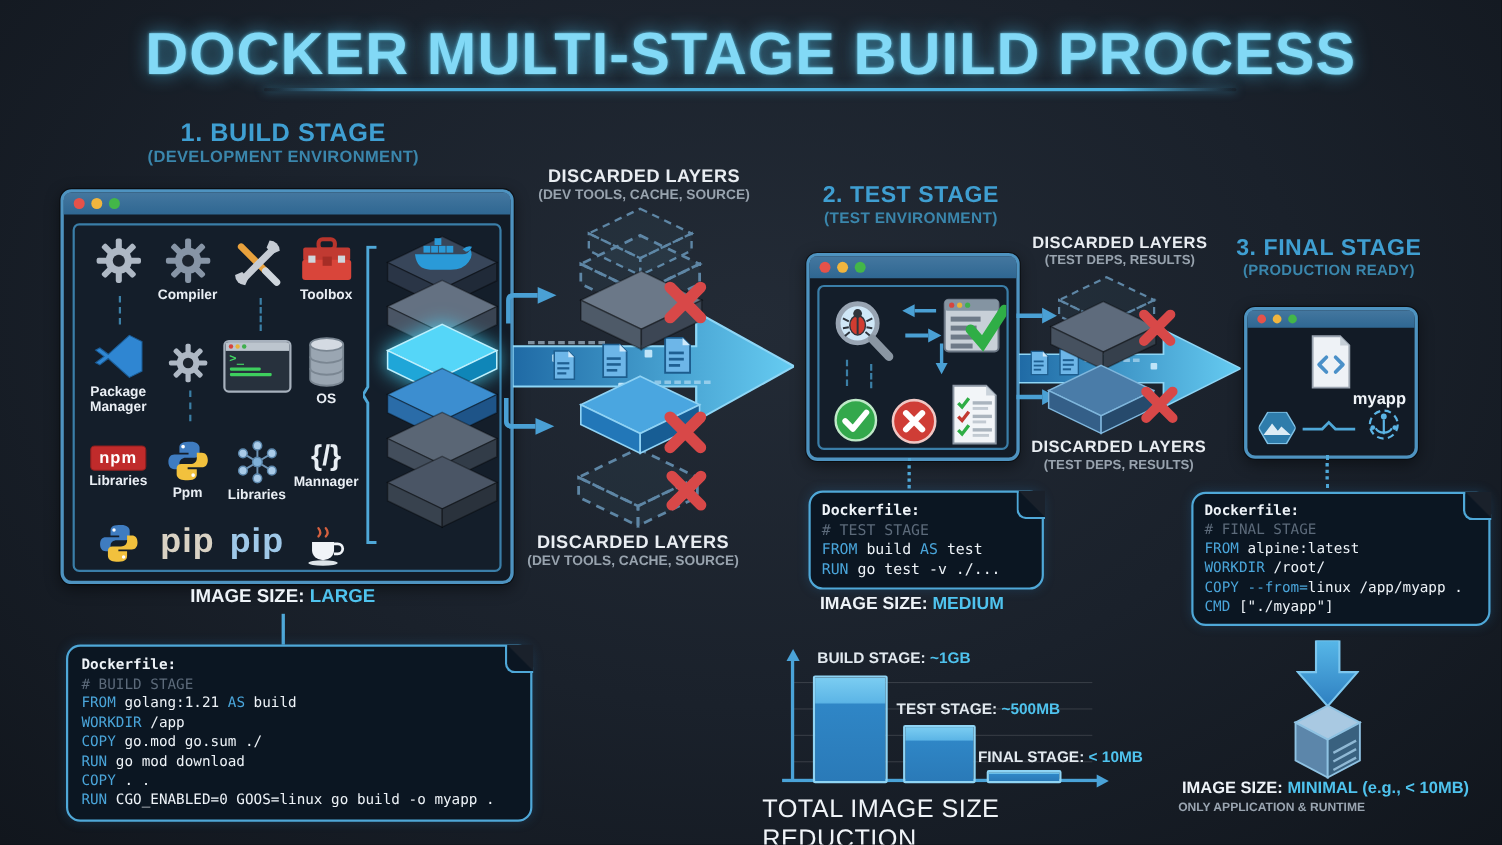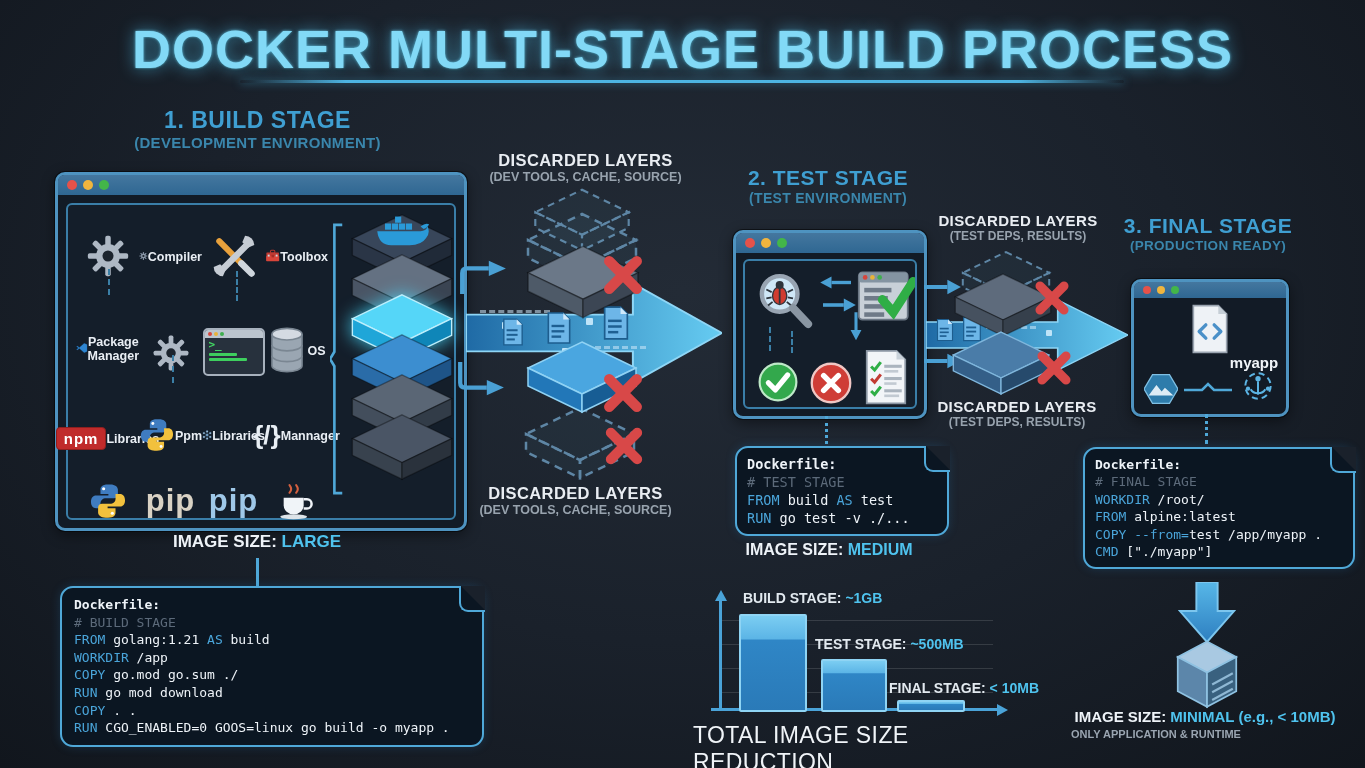--- a/index.html
+++ b/index.html
@@ -29,21 +29,21 @@
   
   .code{background:#0b1622;border:2.5px solid #4fa8d8;border-radius:13px;
     font-family:"DejaVu Sans Mono",monospace;color:#eef3f8;box-shadow:0 0 10px rgba(40,120,180,.25);}
   .code .fold{position:absolute;top:-2.5px;right:-2.5px;width:24px;height:24px;
     background:linear-gradient(225deg,#1a212b 48%,#0b1622 52%);
     border-left:2.5px solid #4fa8d8;border-bottom:2.5px solid #4fa8d8;border-radius:0 0 0 9px;}
   .ln{white-space:pre;}
   .kw{color:#4aa5da;} .cm{color:#5c6a7a;} .w{color:#eef3f8;} .b{font-weight:bold;}
   
   .toolgrid{display:grid;grid-template-columns:repeat(4,63px);grid-template-rows:86px 98px 76px 56px;}
-  .cell{display:flex;flex-direction:row;align-items:center;justify-content:center;padding-top:4px;}
+  .cell{display:flex;flex-direction:column;align-items:center;justify-content:flex-start;padding-top:4px;}
   .tlabel{color:#e9eef4;font-weight:bold;font-size:12.5px;line-height:13.5px;text-align:center;margin-top:3px;}
   .npmbox{background:#c02b2b;border:1.5px solid #8e1f1f;border-radius:4px;color:#fff;font-weight:bold;
     font-size:15px;padding:2px 7px;letter-spacing:1px;}
   .pipw{font-weight:bold;font-size:31px;letter-spacing:1px;line-height:34px;}
   .pip-a{color:#d9d2c4;} .pip-b{color:#9fc8e8;}
   .bracesw{color:#e8eef4;font-weight:bold;font-size:26px;line-height:30px;}
   .term{width:58px;height:44px;background:#27313d;border:2px solid #a7b1bd;border-radius:5px;overflow:hidden;}
   .term-h{height:8px;background:#bcc5ce;display:flex;align-items:center;gap:2px;padding:0 3px;}
   .tdot{width:4px;height:4px;border-radius:50%;}
   .term-b{color:#42d563;font-family:"DejaVu Sans Mono",monospace;font-size:11px;font-weight:bold;padding:1px 4px;line-height:11px;}
@@ -604,23 +604,23 @@
         <use href="#sym-compass"></use>
       </svg>
   </div>
 
   <div class="abs dotline" style="left:1205px;top:414px;height:30px;"></div>
 
   <div class="abs code" style="left:1083px;top:447px;width:250px;padding:7px 8px 7px 10px;font-size:13px;line-height:17.4px;">
     <div class="fold"></div>
     <div class="ln"><span class="w b">Dockerfile:</span></div>
     <div class="ln"><span class="cm"># FINAL STAGE</span></div>
+    <div class="ln"><span class="kw">FROM</span><span class="w"> alpine:latest</span></div>
     <div class="ln"><span class="kw">WORKDIR</span><span class="w"> /root/</span></div>
-    <div class="ln"><span class="kw">FROM</span><span class="w"> alpine:latest</span></div>
-    <div class="ln"><span class="kw">COPY --from=</span><span class="w">test /app/myapp .</span></div>
+    <div class="ln"><span class="kw">COPY --from=</span><span class="w">linux /app/myapp .</span></div>
     <div class="ln"><span class="kw">CMD</span><span class="w"> ["./myapp"]</span></div>
   </div>
 
   <svg class="abs" style="left:1178px;top:582px;" width="58" height="62">
       <use href="#sym-down"></use>
     </svg>
   <svg class="abs" style="left:1172px;top:638px;" width="70" height="74">
       <use href="#sym-cube"></use>
     </svg>
 

